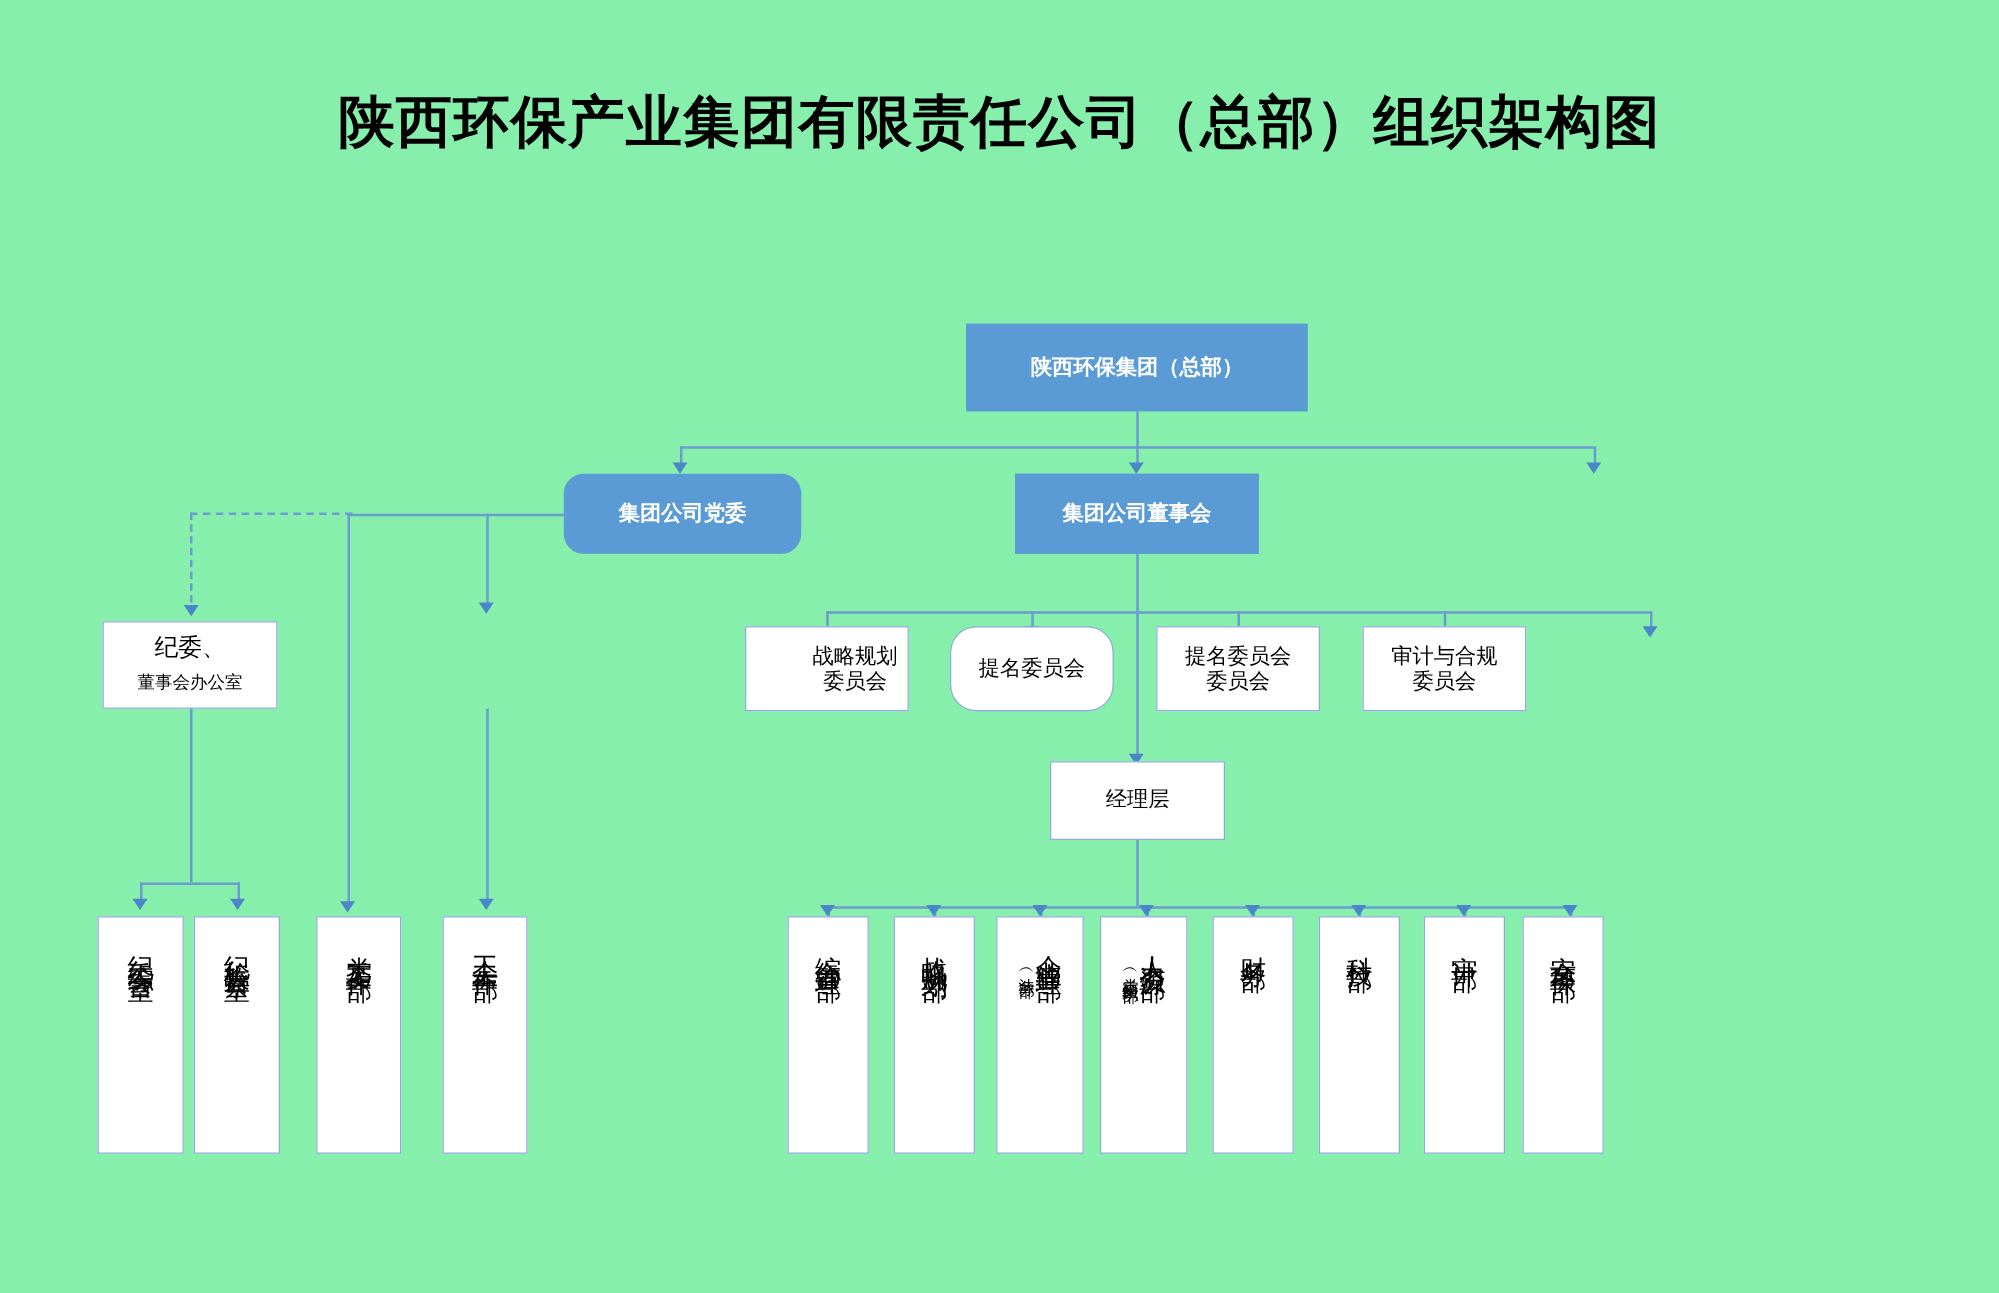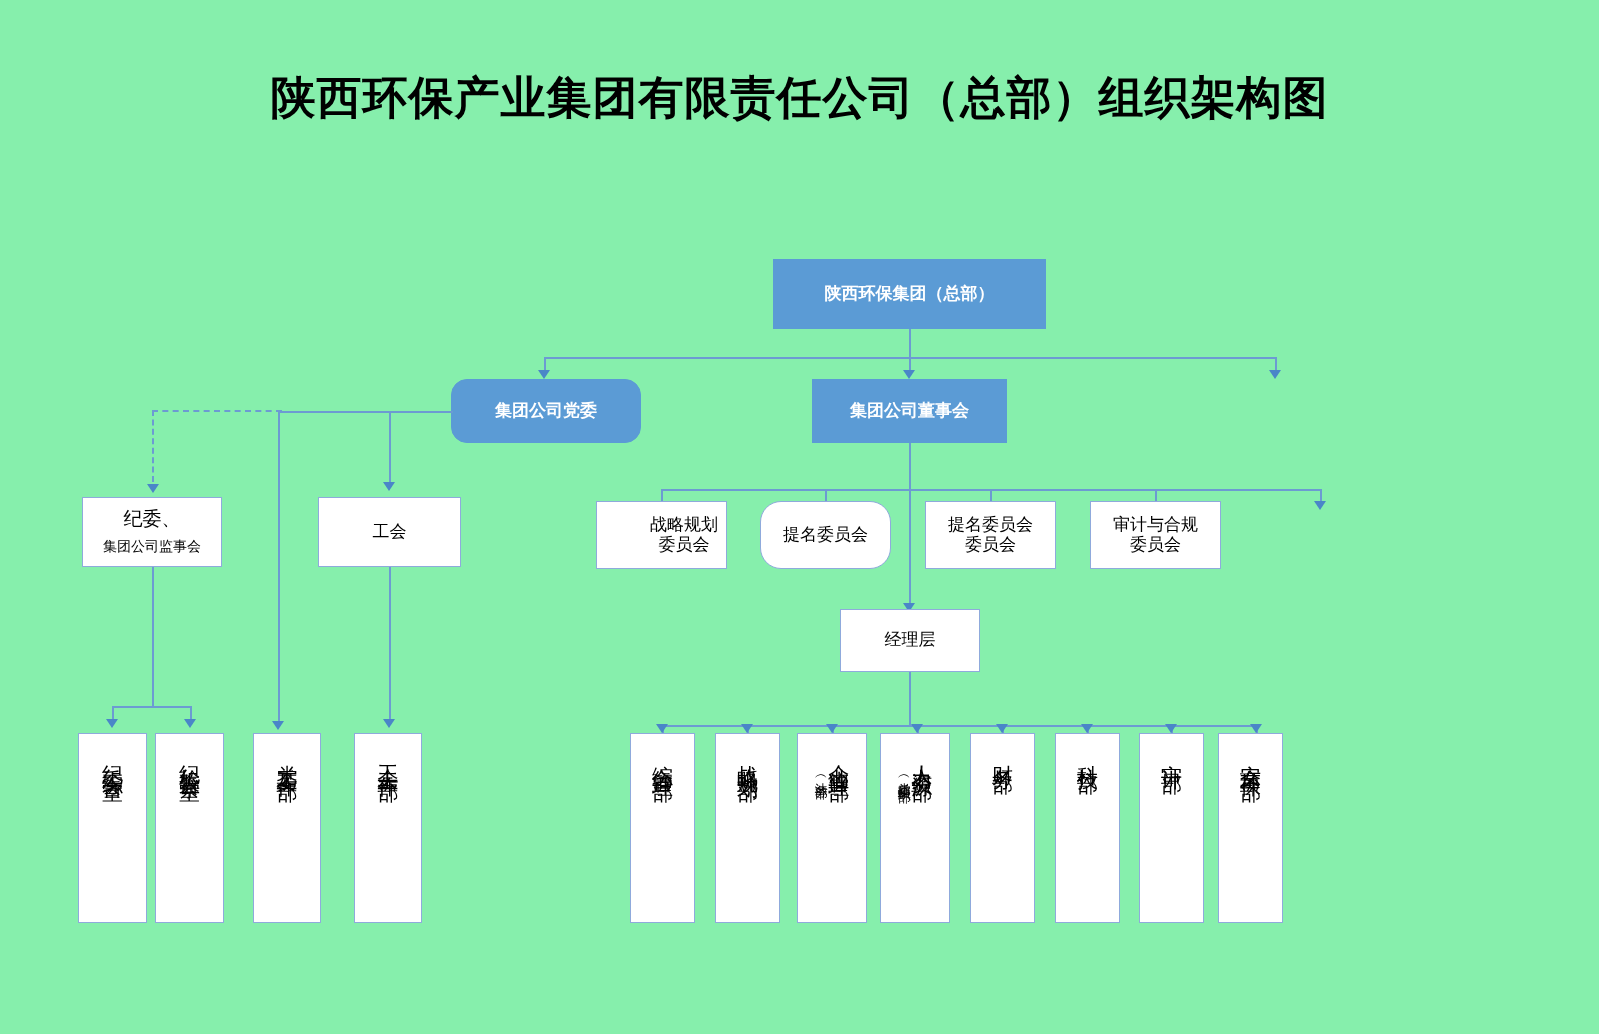--- a/index.html
+++ b/index.html
@@ -149,26 +149,23 @@
   <div class="arrow" style="left:147px; top:484px;"></div>
 
   <div class="ln-v" style="left:278px; top:411px; height:312px;"></div>
   <div class="arrow" style="left:272px; top:721px;"></div>
 
   <div class="ln-v" style="left:389px; top:411px; height:72px;"></div>
   <div class="arrow" style="left:383px; top:482px;"></div>
 
   <div class="node plain two-line stack" style="left:82px; top:497px; width:140px; height:70px;">
     <span class="l1 ln">纪委、</span>
-    <span class="l2 ln">集团公司监事会</span>
-  </div>
-
-  <div class="node plain" style="left:318px; top:497px; width:143px; height:70px;">
-    <span>工会</span>
-  </div>
+    <span class="l2 ln">董事会办公室</span>
+  </div>
+
 
   <div class="ln-v" style="left:152px; top:567px; height:139px;"></div>
   <div class="ln-h" style="left:112px; top:706px; width:80px;"></div>
   <div class="ln-v" style="left:112px; top:706px; height:15px;"></div>
   <div class="arrow" style="left:106px; top:719px;"></div>
   <div class="ln-v" style="left:190px; top:706px; height:15px;"></div>
   <div class="arrow" style="left:184px; top:719px;"></div>
 
   <div class="ln-v" style="left:389px; top:567px; height:154px;"></div>
   <div class="arrow" style="left:383px; top:719px;"></div>

